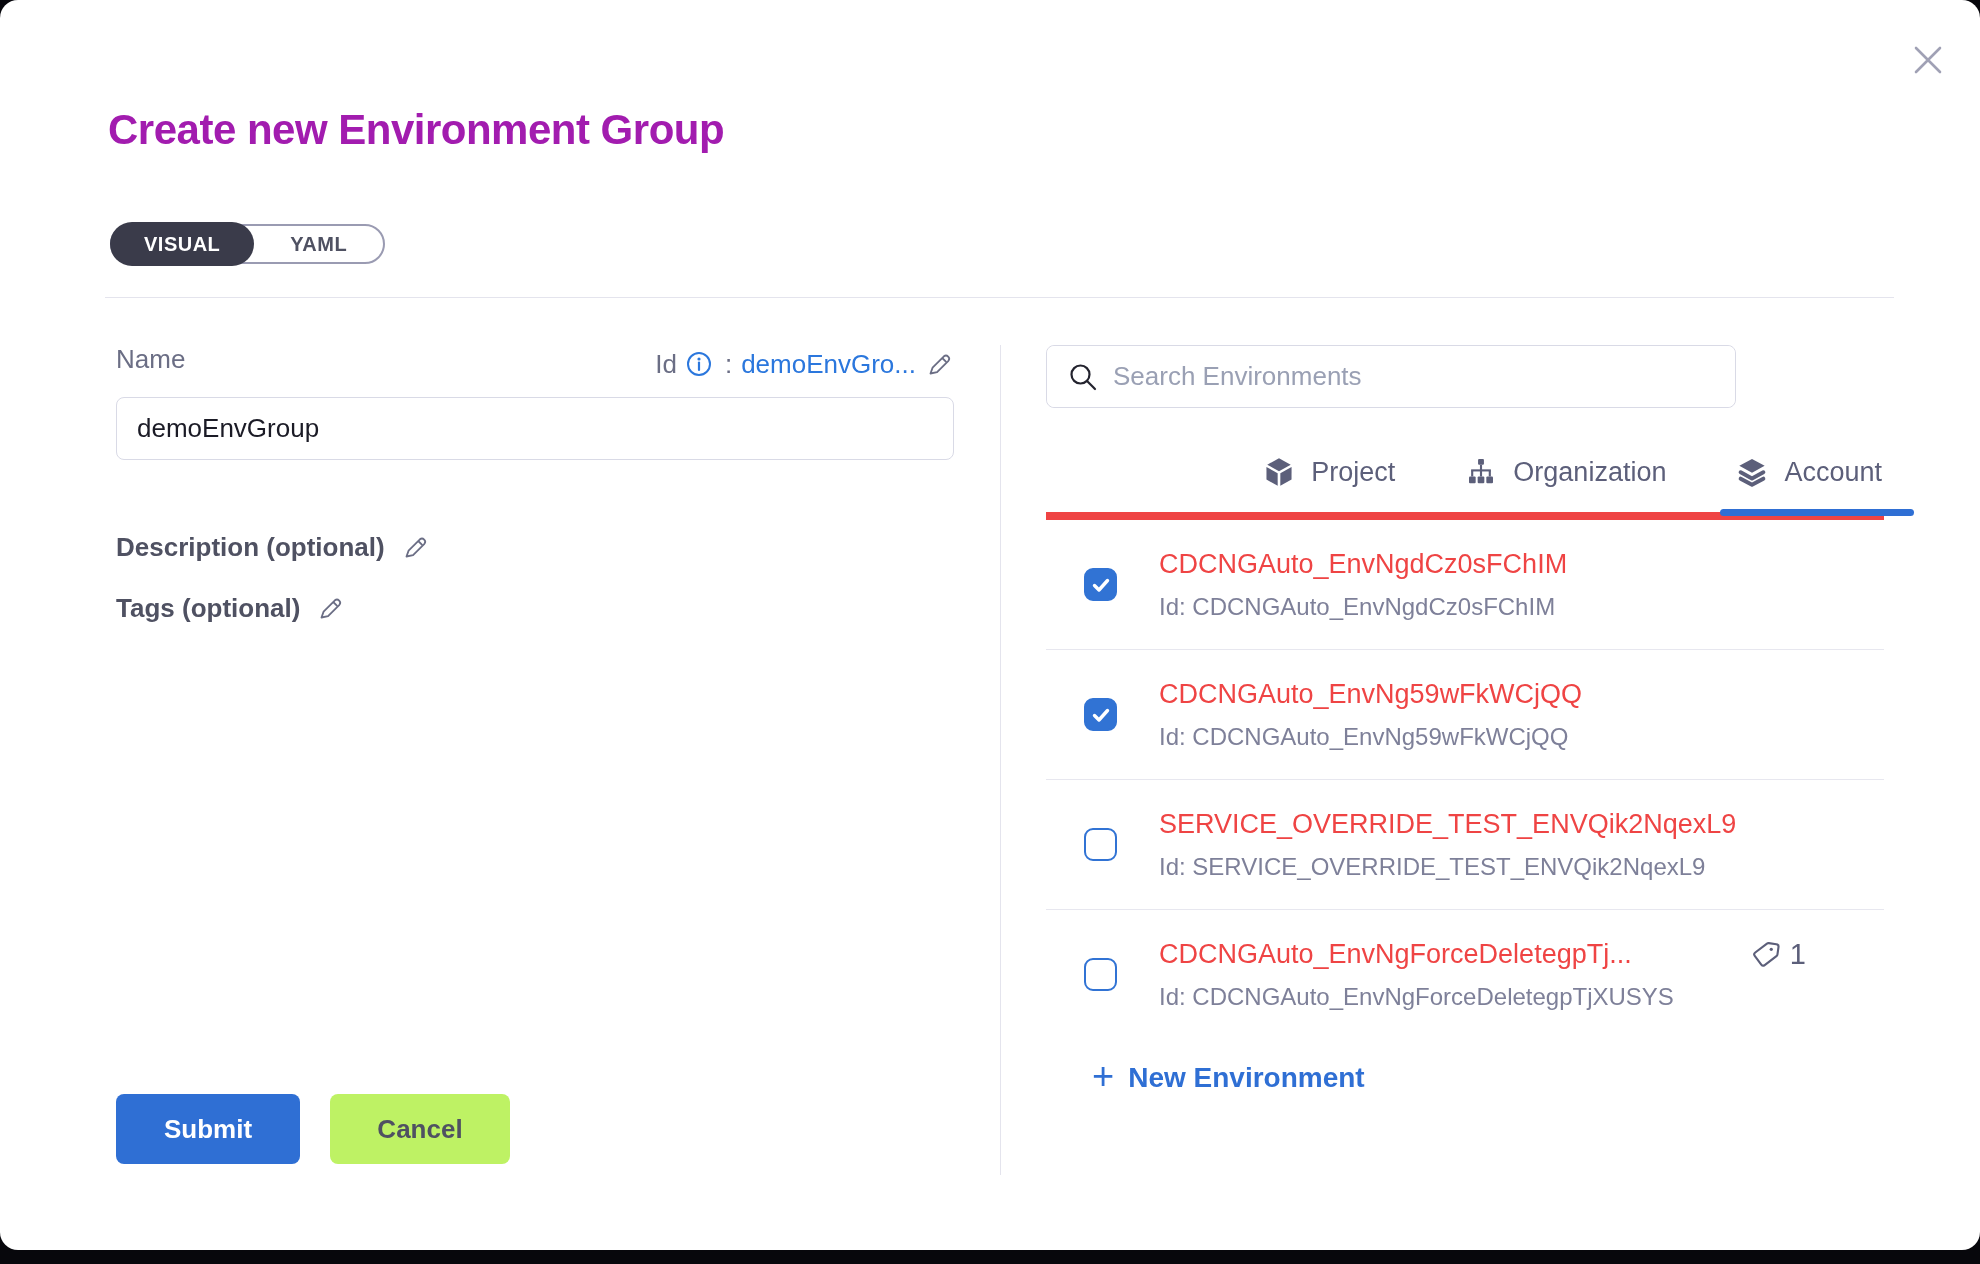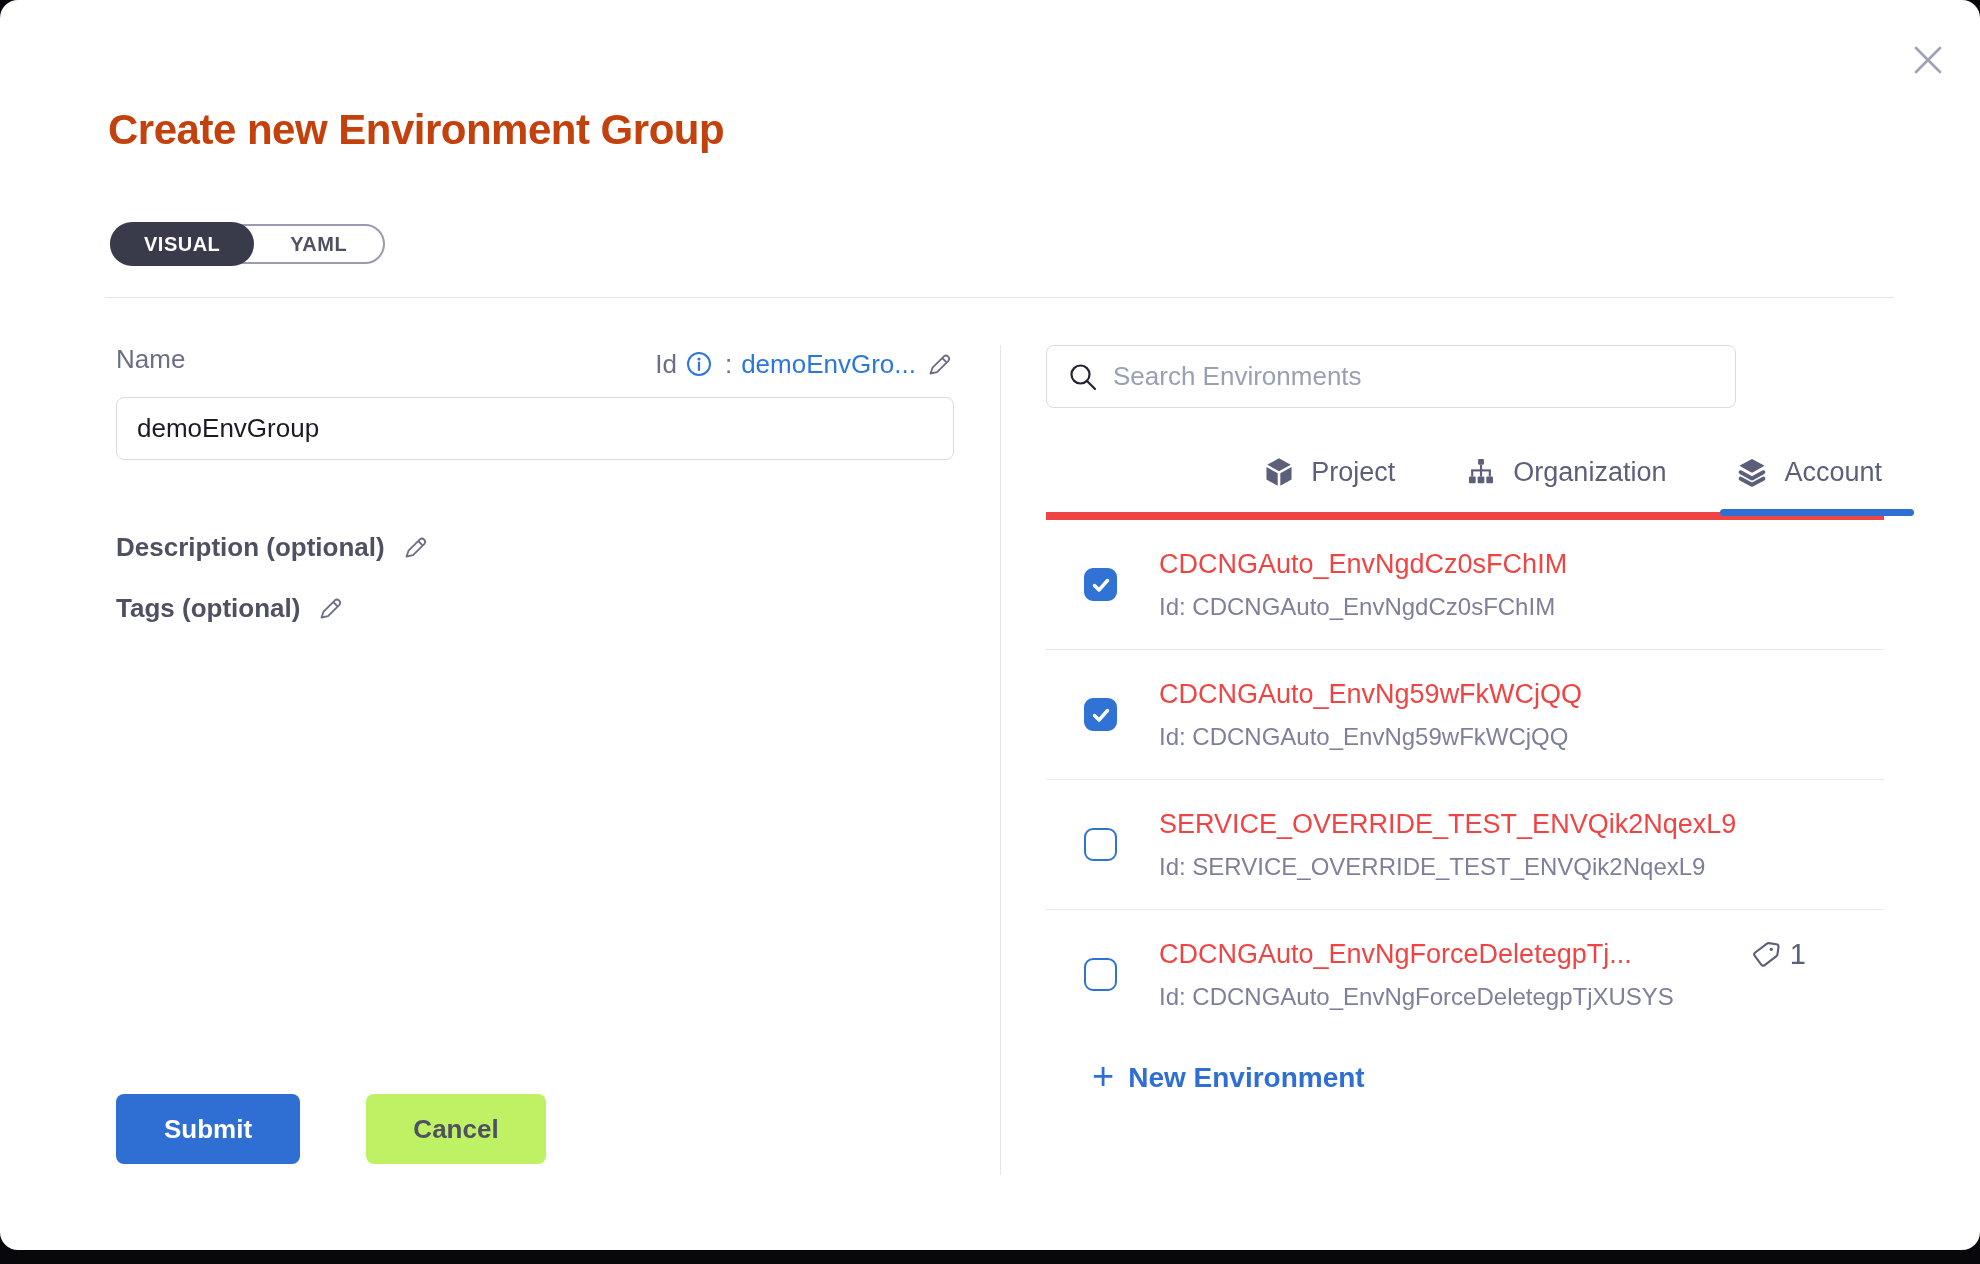--- a/index.html
+++ b/index.html
@@ -11,21 +11,21 @@
   }
   .modal {
     position:absolute; left:0; top:0; width:1980px; height:1250px;
     background:#ffffff; border-radius:18px;
   }
   
   .close-btn { position:absolute; top:38px; right:30px; width:44px; height:44px;
     display:flex; align-items:center; justify-content:center; cursor:pointer; }
   
   .dialog-title { position:absolute; left:108px; top:106px; font-size:42px;
-    font-weight:700; color:#c2410c; letter-spacing:-0.5px; }
+    font-weight:700; color:#a21caf; letter-spacing:-0.5px; }
   
   .mode-toggle { position:absolute; left:110px; top:224px; display:inline-flex;
     border:2px solid #9a9bb2; border-radius:22px; background:#fff; height:40px; align-items:center; }
   .mode-opt { height:52px; display:flex; align-items:center; justify-content:center;
     padding:0 36px; font-size:20px; font-weight:700; color:#4f5162; letter-spacing:0.5px; cursor:pointer; }
   .mode-opt.active { background:var(--dark-pill,#3a3b4a); color:#fff; border-radius:22px;
     margin:-2px 0 -2px -2px; height:44px; padding:0 34px;text-align:center; }
   .divider-h { position:absolute; left:105px; top:297px; width:1789px; height:1px; background:#e4e4ed; }
   .divider-v { position:absolute; left:1000px; top:345px; width:1px; height:830px; background:#e4e4ed; }
 
@@ -40,21 +40,21 @@
   .icon-btn { display:flex; align-items:center; justify-content:center; cursor:pointer; }
   .name-input { margin-top:13px; width:838px; height:63px; border:1px solid #d9dae6;
     border-radius:8px; font-size:26px; color:#1b1b26; padding:0 20px;
     font-family:"Liberation Sans","DejaVu Sans",sans-serif; outline:none; }
   .opt-row { display:flex; align-items:center; gap:16px; }
   .opt-row.desc { margin-top:72px; }
   .opt-row.tags { margin-top:30px; }
   .opt-label { font-size:26px; font-weight:700; color:#4f5162; }
 
   
-  .actions { position:absolute; left:116px; top:1094px; display:flex; gap:66px; }
+  .actions { position:absolute; left:116px; top:1094px; display:flex; gap:30px; }
   .btn { height:70px; border:none; border-radius:8px; font-size:26px; font-weight:700;
     cursor:pointer; font-family:"Liberation Sans","DejaVu Sans",sans-serif; }
   .btn-submit { width:184px; background:var(--primary,#2f6fd4); color:#ffffff; }
   .btn-cancel { width:180px; background:#bef264; color:#4f5162; }
 
   
   .right-panel { position:absolute; left:1046px; top:345px; width:838px; }
   .search-box { position:relative; width:690px; height:63px; border:1px solid #d9dae6; border-radius:8px; }
   .search-box svg { position:absolute; left:20px; top:15px; }
   .search-input { width:100%; height:100%; border:none; outline:none; border-radius:8px;

